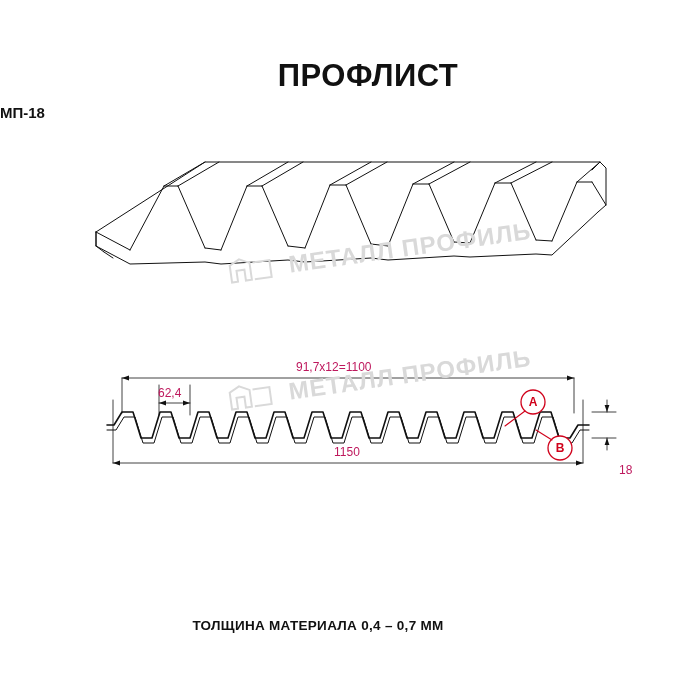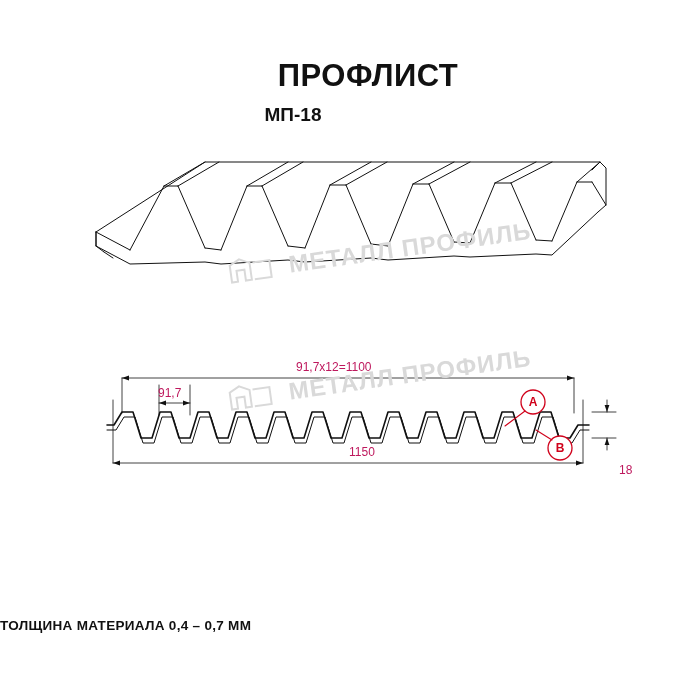--- a/index.html
+++ b/index.html
@@ -29,31 +29,31 @@
     font-weight: bold;
     letter-spacing: 0.5px;
     color: #111111;
     margin-left: 18px;
   }
   .subtitle {
     position: absolute;
     top: 104px;
     left: 0;
     width: 586px;
+    text-align: left;
+    font-size: 15px;
+    font-weight: bold;
+    color: #111111;
+  }
+  .footer-note {
+    position: absolute;
+    top: 618px;
+    left: 0;
+    width: 636px;
     text-align: center;
-    font-size: 19px;
-    font-weight: bold;
-    color: #111111;
-  }
-  .footer-note {
-    position: absolute;
-    top: 618px;
-    left: 0;
-    width: 636px;
-    text-align: left;
     font-size: 13.5px;
     font-weight: bold;
     letter-spacing: 0.3px;
     color: #111111;
   }
   .svg-layer {
     position: absolute;
     top: 0;
     left: 0;
   }
@@ -246,22 +246,22 @@
         <circle cx="560" cy="448" r="12" fill="#ffffff"></circle>
         <path d="M552 440 L536 430" stroke="#d0021b" stroke-width="1.1" fill="none"></path>
       </g>
     </g>
 
     <text class="callout-letter" x="533" y="406" text-anchor="middle">A</text>
     <text class="callout-letter" x="560" y="452" text-anchor="middle">B</text>
   </svg>
 
   <div class="dim-label" style="left:296px; top:360px;">91,7х12=1100</div>
-  <div class="dim-label" style="left:158px; top:386px;">91,7</div>
-  <div class="dim-label" style="left:349px; top:445px;">1150</div>
+  <div class="dim-label" style="left:158px; top:386px;">62,4</div>
+  <div class="dim-label" style="left:334px; top:445px;">1150</div>
   <div class="dim-label" style="left:619px; top:431px;margin-top:32px;">18</div>
 
   <div class="wm wm1">
     <span class="wm-logo">
       <svg width="46" height="28" viewBox="0 0 46 28" fill="none" stroke="#d9d9d9" stroke-width="2">
         <path d="M3 25 L3 8 L13 3 L23 8 L23 25 L17 25 L17 14 L9 14 L9 25 Z"></path>
         <path d="M26 8 L43 8 L43 25 L26 25"></path>
       </svg>
     </span>
     <span>МЕТАЛЛ ПРОФИЛЬ</span>

